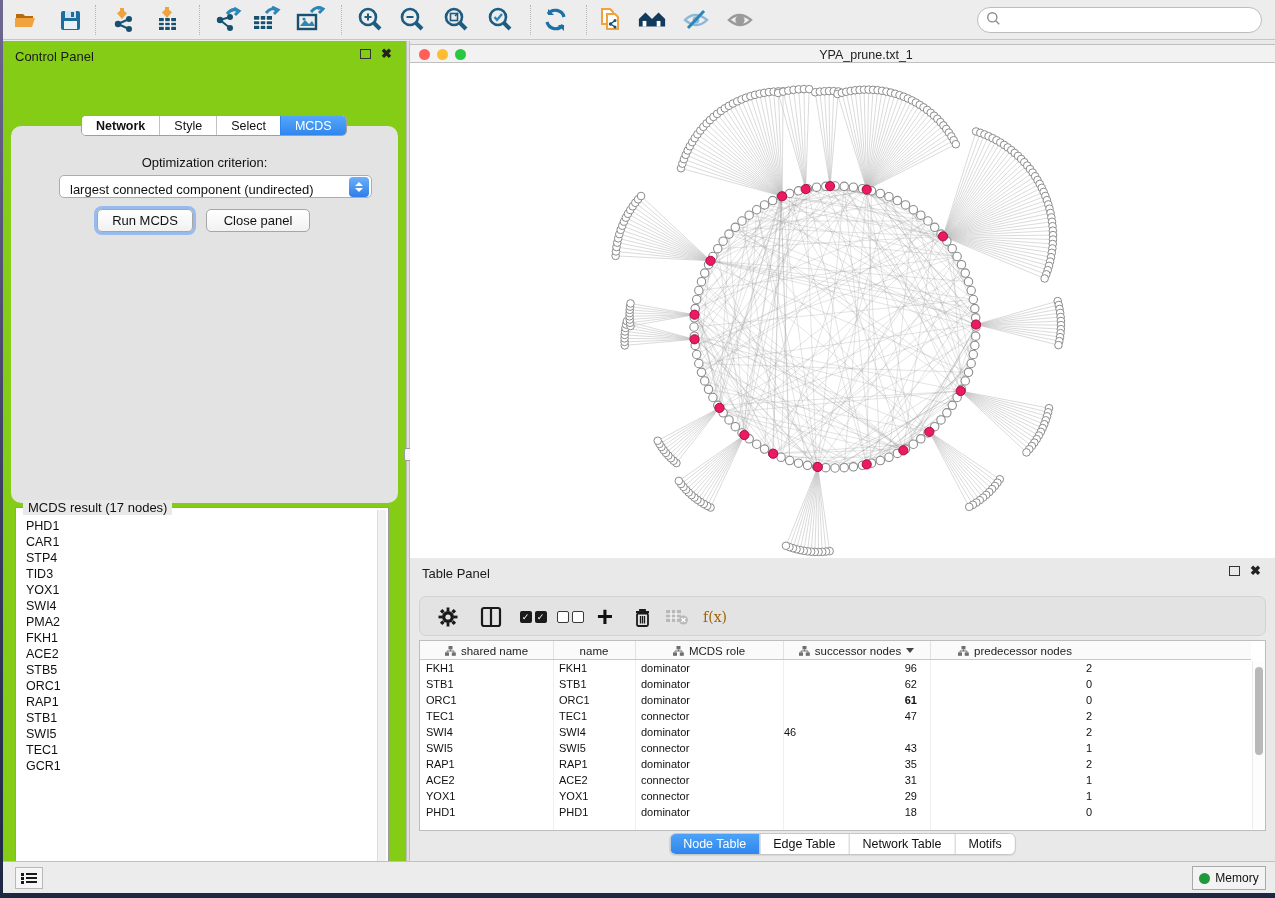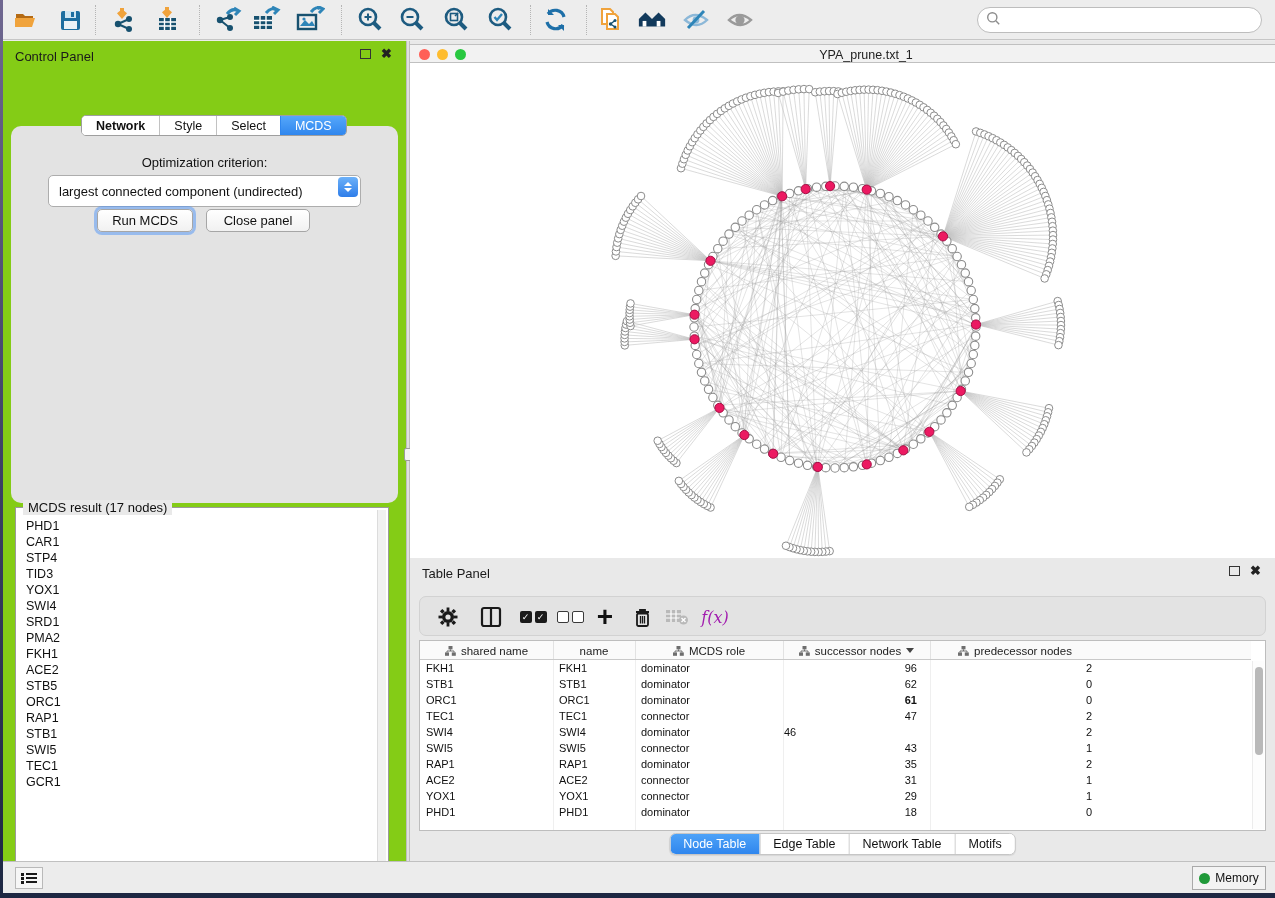--- a/index.html
+++ b/index.html
@@ -27,22 +27,22 @@
   .inner-card { position:absolute; left:8px; top:85px; width:387px; height:377px;
     background:#e3e3e3; border-radius:10px; }
   #cp-tabs { position:absolute; left:78px; top:74px; height:21px; display:flex;
     border:1px solid #9f9f9f; border-radius:5px; overflow:hidden; background:#fff; }
   .cp-tab { font-size:12.5px; color:#111; padding:0 14px; display:flex; align-items:center;
     border-left:1px solid #c2c2c2; background:#fff; height:100%; }
   .cp-tab:first-child { border-left:none;font-weight:bold; }
   .cp-tab.active { background:linear-gradient(180deg,#55a7fa,#2f86ee); color:#fff; border-left-color:#2f86ee; }
 
   .opt-label { position:absolute; left:0; top:114px; width:403px; text-align:center; font-size:13px; color:#111; }
-  #criterion-combo { position:absolute; left:45px; top:134px; width:313px; height:32px; background:#fff;
-    border:1px solid #adadad; border-radius:5px; display:flex; align-items:center; padding-left:10px;
+  #criterion-combo { position:absolute; left:56px; top:134px; width:313px; height:23px; background:#fff;
+    border:1px solid #adadad; border-radius:5px; display:flex; align-items:flex-end; padding-left:10px;
     font-size:13px; color:#111; }
   .combo-stepper { position:absolute; right:2px; top:1px; width:20px; height:20px; border-radius:4px;
     background:linear-gradient(180deg,#6cb1f9,#2e7de9); display:flex; flex-direction:column;
     align-items:center; justify-content:center; gap:2px; }
   .tri-up { width:0; height:0; border-left:4px solid transparent; border-right:4px solid transparent;
     border-bottom:4px solid #fff; }
   .tri-dn { width:0; height:0; border-left:4px solid transparent; border-right:4px solid transparent;
     border-top:4px solid #fff; }
   .cp-btn { position:absolute; top:168px; height:23px; background:linear-gradient(180deg,#ffffff,#f1f1f1);
     border:1px solid #a6a6a6; border-radius:5px; font-size:13px; color:#111; display:flex;
@@ -111,21 +111,21 @@
   #list-btn { position:absolute; left:12px; top:5px; width:28px; height:22px; background:#f6f6f6;
     border:1px solid #b9b9b9; display:flex; align-items:center; justify-content:center; }
   .lrow { display:flex; align-items:center; gap:2px; margin:1px 0; }
   .ldot { width:3px; height:3px; background:#1a1a1a; }
   .lbar { width:11px; height:2.5px; background:#1a1a1a; }
   #memory-btn { position:absolute; right:9px; top:4px; width:74px; height:24px; background:#f3f3f3;
     border:1px solid #a9a9a9; display:flex; align-items:center; justify-content:center; gap:5px;
     font-size:12px; color:#111; }
   #memory-dot { width:11px; height:11px; border-radius:50%; background:#1f9939; }
 
-  .fx { font-family:"DejaVu Serif", serif; font-style:italic; font-size:16px; color:#a21caf; }
+  .fx { font-family:"DejaVu Serif", serif; font-size:14px; color:#a16207; }
   .hdr-sort { width:0; height:0; border-left:4px solid transparent; border-right:4px solid transparent;
     border-top:5px solid #444; }
 </style>
 </head>
 <body>
 
 <div id="app">
 
   <div class="toolbar">
     <div class="tb-ico" style="left:8px">
@@ -290,21 +290,20 @@
     <div class="cp-btn" id="close-panel">Close panel</div>
 
     <div id="mcds-box">
       <div id="mcds-list">
           <div>PHD1</div>
           <div>CAR1</div>
           <div>STP4</div>
           <div>TID3</div>
           <div>YOX1</div>
           <div>SWI4</div>
-          <div>SRD1</div>
           <div>PMA2</div>
           <div>FKH1</div>
           <div>ACE2</div>
           <div>STB5</div>
           <div>ORC1</div>
           <div>RAP1</div>
           <div>STB1</div>
           <div>SWI5</div>
           <div>TEC1</div>
           <div>GCR1</div>

